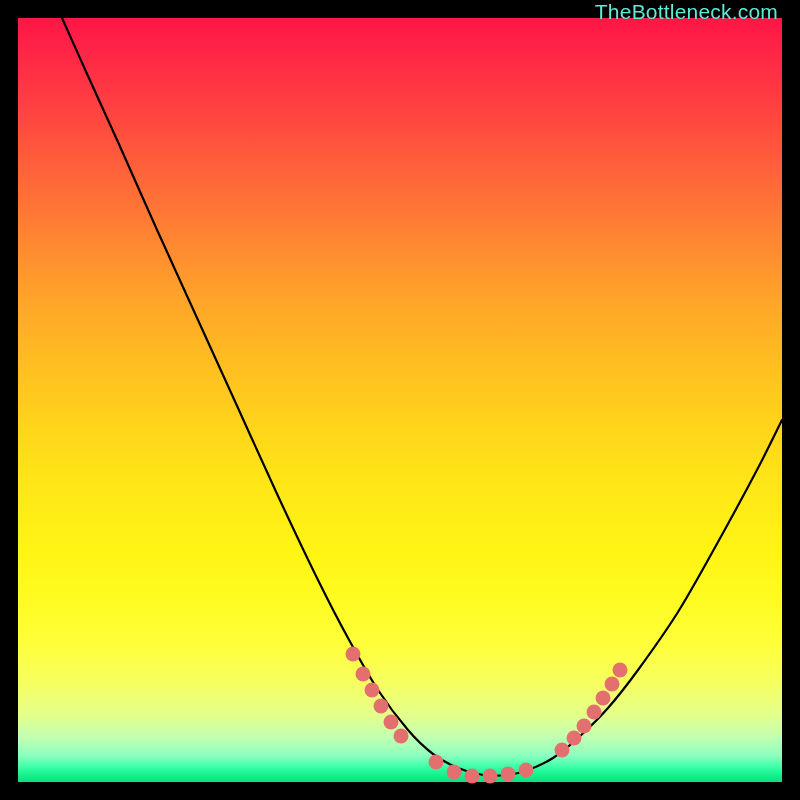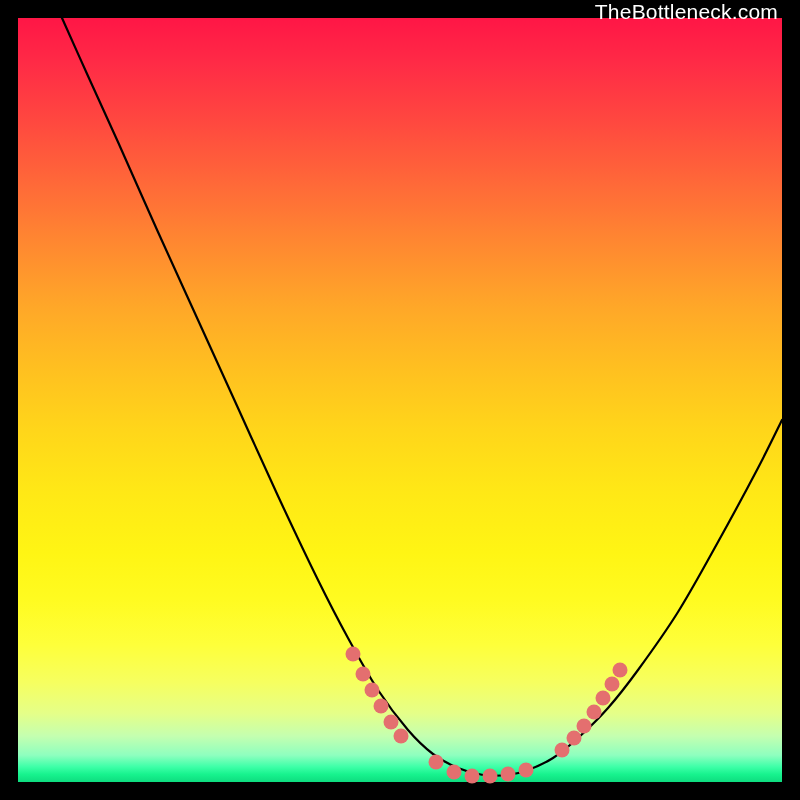--- a/index.html
+++ b/index.html
@@ -43,21 +43,21 @@
       #8effbf 96.5%,
       #3effa8 98%,
       #17f38e 99%,
       #0edc7f 100%
     );
   }
   .watermark {
     position: absolute;
     top: 0px;
     right: 22px;
-    color: #ffffff;
+    color: #5eead4;
     font-size: 21px;
     font-weight: 500;
     letter-spacing: 0.2px;
     user-select: none;
   }
   .curve-svg {
     position: absolute;
     left: 18px;
     top: 18px;
     width: 764px;

